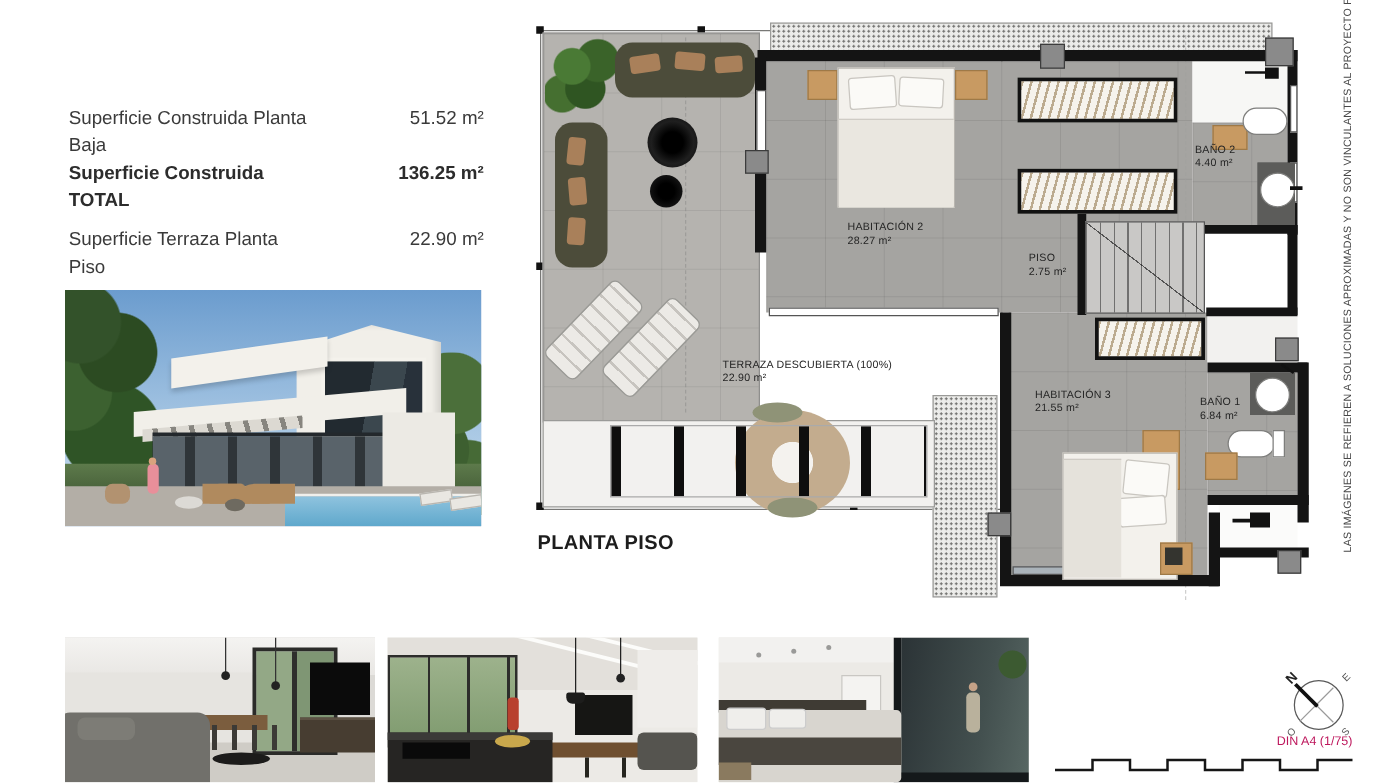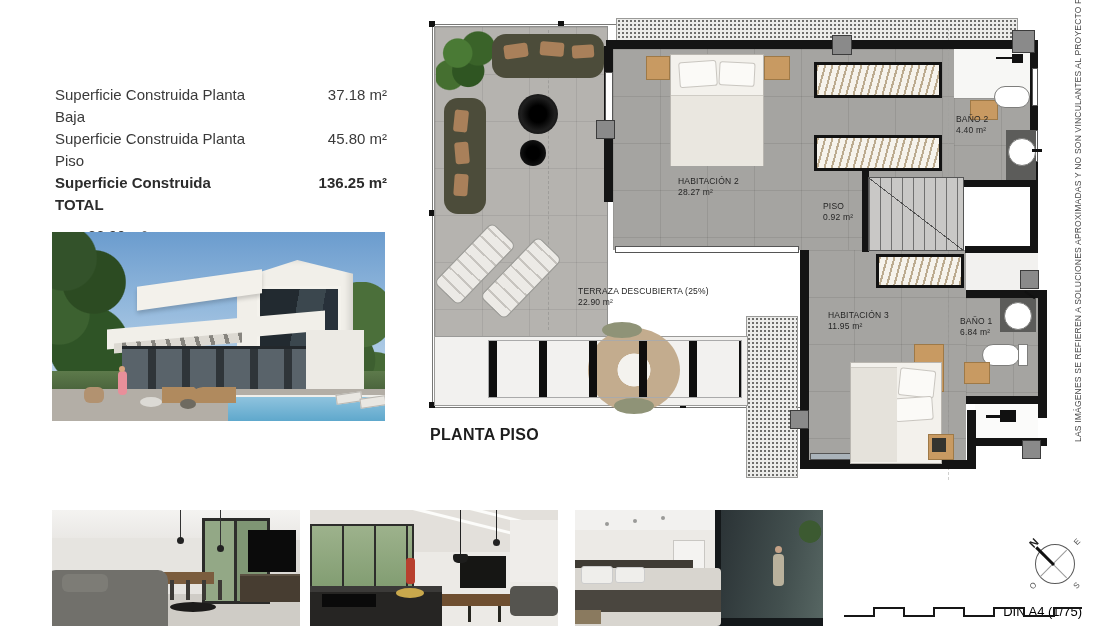--- a/index.html
+++ b/index.html
@@ -71,41 +71,38 @@
   .compass{position:absolute;left:1022px;top:531px;width:66px;height:66px;}
   .compass-rot{position:absolute;inset:0;transform:rotate(-45deg);}
   .compass-circle{position:absolute;left:13px;top:13px;width:38px;height:38px;
                   border:1.5px solid #5a5a5a;border-radius:50%;}
   .compass-letter{position:absolute;font-size:8px;color:#555;}
   .compass-n{left:50%;top:-3px;transform:translateX(-50%);font-size:11px;font-weight:700;color:#222;}
   .compass-e{right:-1px;top:50%;transform:translateY(-50%);}
   .compass-s{left:50%;bottom:-2px;transform:translateX(-50%);}
   .compass-o{left:-1px;top:50%;transform:translateY(-50%);}
   .scale-label{position:absolute;left:880px;top:588px;width:202px;text-align:right;
-               font-size:13px;font-weight:500;color:#000000;margin-top:16px;}
+               font-size:10px;font-weight:500;color:#be185d;}
 </style>
 </head>
 <body>
 
 <div class="page">
 
   <div class="surface-table">
     <div class="srow">
       <span class="lbl">Superficie Construida Planta Baja</span>
-      <span class="val">37.18 m²</span>
-    </div>
-    <div class="srow">
-      <span class="lbl">Superficie Construida Planta Piso</span>
-      <span class="val">45.80 m²</span>
+      <span class="val">51.52 m²</span>
     </div>
     <div class="srow total">
       <span class="lbl">Superficie Construida TOTAL</span>
       <span class="val">136.25 m²</span>
     </div>
     <div class="srow gap">
+      <span class="lbl">Superficie Terraza Planta Piso</span>
       <span class="val">22.90 m²</span>
     </div>
   </div>
 
   <div class="villa">
     <div class="a" style="inset:0;background:linear-gradient(180deg,#6b9cce 0%,#a9c8e4 60%,#cfe0ee 100%);"></div>
     <div class="a" style="left:-18px;top:-6px;width:100px;height:160px;background:radial-gradient(circle at 30% 20%,#33522a 22%,transparent 23%),radial-gradient(circle at 60% 35%,#2c4b22 26%,transparent 27%),radial-gradient(circle at 25% 55%,#3c6130 26%,transparent 27%),radial-gradient(circle at 55% 75%,#2f5426 30%,transparent 31%);"></div>
     <div class="a" style="right:-14px;top:50px;width:84px;height:130px;background:radial-gradient(circle at 55% 25%,#4b6f3a 30%,transparent 31%),radial-gradient(circle at 35% 60%,#3d5f30 32%,transparent 33%),radial-gradient(circle at 70% 80%,#466a36 28%,transparent 29%);"></div>
     <div class="a" style="left:0;bottom:28px;width:333px;height:22px;background:linear-gradient(180deg,#5d7a4b,#48613a);"></div>
     <div class="a" style="left:185px;top:28px;width:116px;height:98px;background:#f1efe9;clip-path:polygon(0 20%,52% 0,100% 14%,100% 100%,0 100%);box-shadow:inset -4px 0 6px rgba(0,0,0,.12);"></div>
@@ -243,36 +240,36 @@
     <div class="a" style="left:172px;top:312px;width:40px;height:16px;border-radius:50%;background:#8f9377;"></div>
     <div class="a" style="left:184px;top:388px;width:40px;height:16px;border-radius:50%;background:#8f9377;"></div>
     <div class="a" style="left:58px;top:330px;width:252px;height:56px;border:1px solid #aaa;background:repeating-linear-gradient(90deg,#0e0e0e 0 8px,transparent 8px 50px);"></div>
 
     <div class="room-label" style="left:248px;top:166px;">
       <div>HABITACIÓN 2</div>
       <div>28.27 m²</div>
     </div>
     <div class="room-label" style="left:393px;top:191px;">
       <div>PISO</div>
-      <div>0.92 m²</div>
+      <div>2.75 m²</div>
     </div>
     <div class="room-label" style="left:526px;top:104px;">
       <div>BAÑO 2</div>
       <div>4.40 m²</div>
     </div>
     <div class="room-label" style="left:398px;top:300px;">
       <div>HABITACIÓN 3</div>
-      <div>11.95 m²</div>
+      <div>21.55 m²</div>
     </div>
     <div class="room-label" style="left:530px;top:306px;">
       <div>BAÑO 1</div>
       <div>6.84 m²</div>
     </div>
     <div class="room-label" style="left:148px;top:276px;">
-      <div>TERRAZA DESCUBIERTA (25%)</div>
+      <div>TERRAZA DESCUBIERTA (100%)</div>
       <div>22.90 m²</div>
     </div>
 
   </div>
 
   <div class="plan-title">PLANTA PISO</div>
 
   <div class="disclaimer">LAS IMÁGENES SE REFIEREN A SOLUCIONES APROXIMADAS Y NO SON VINCULANTES AL PROYECTO FINAL</div>
 
   <div class="photo" style="left:52px;">

